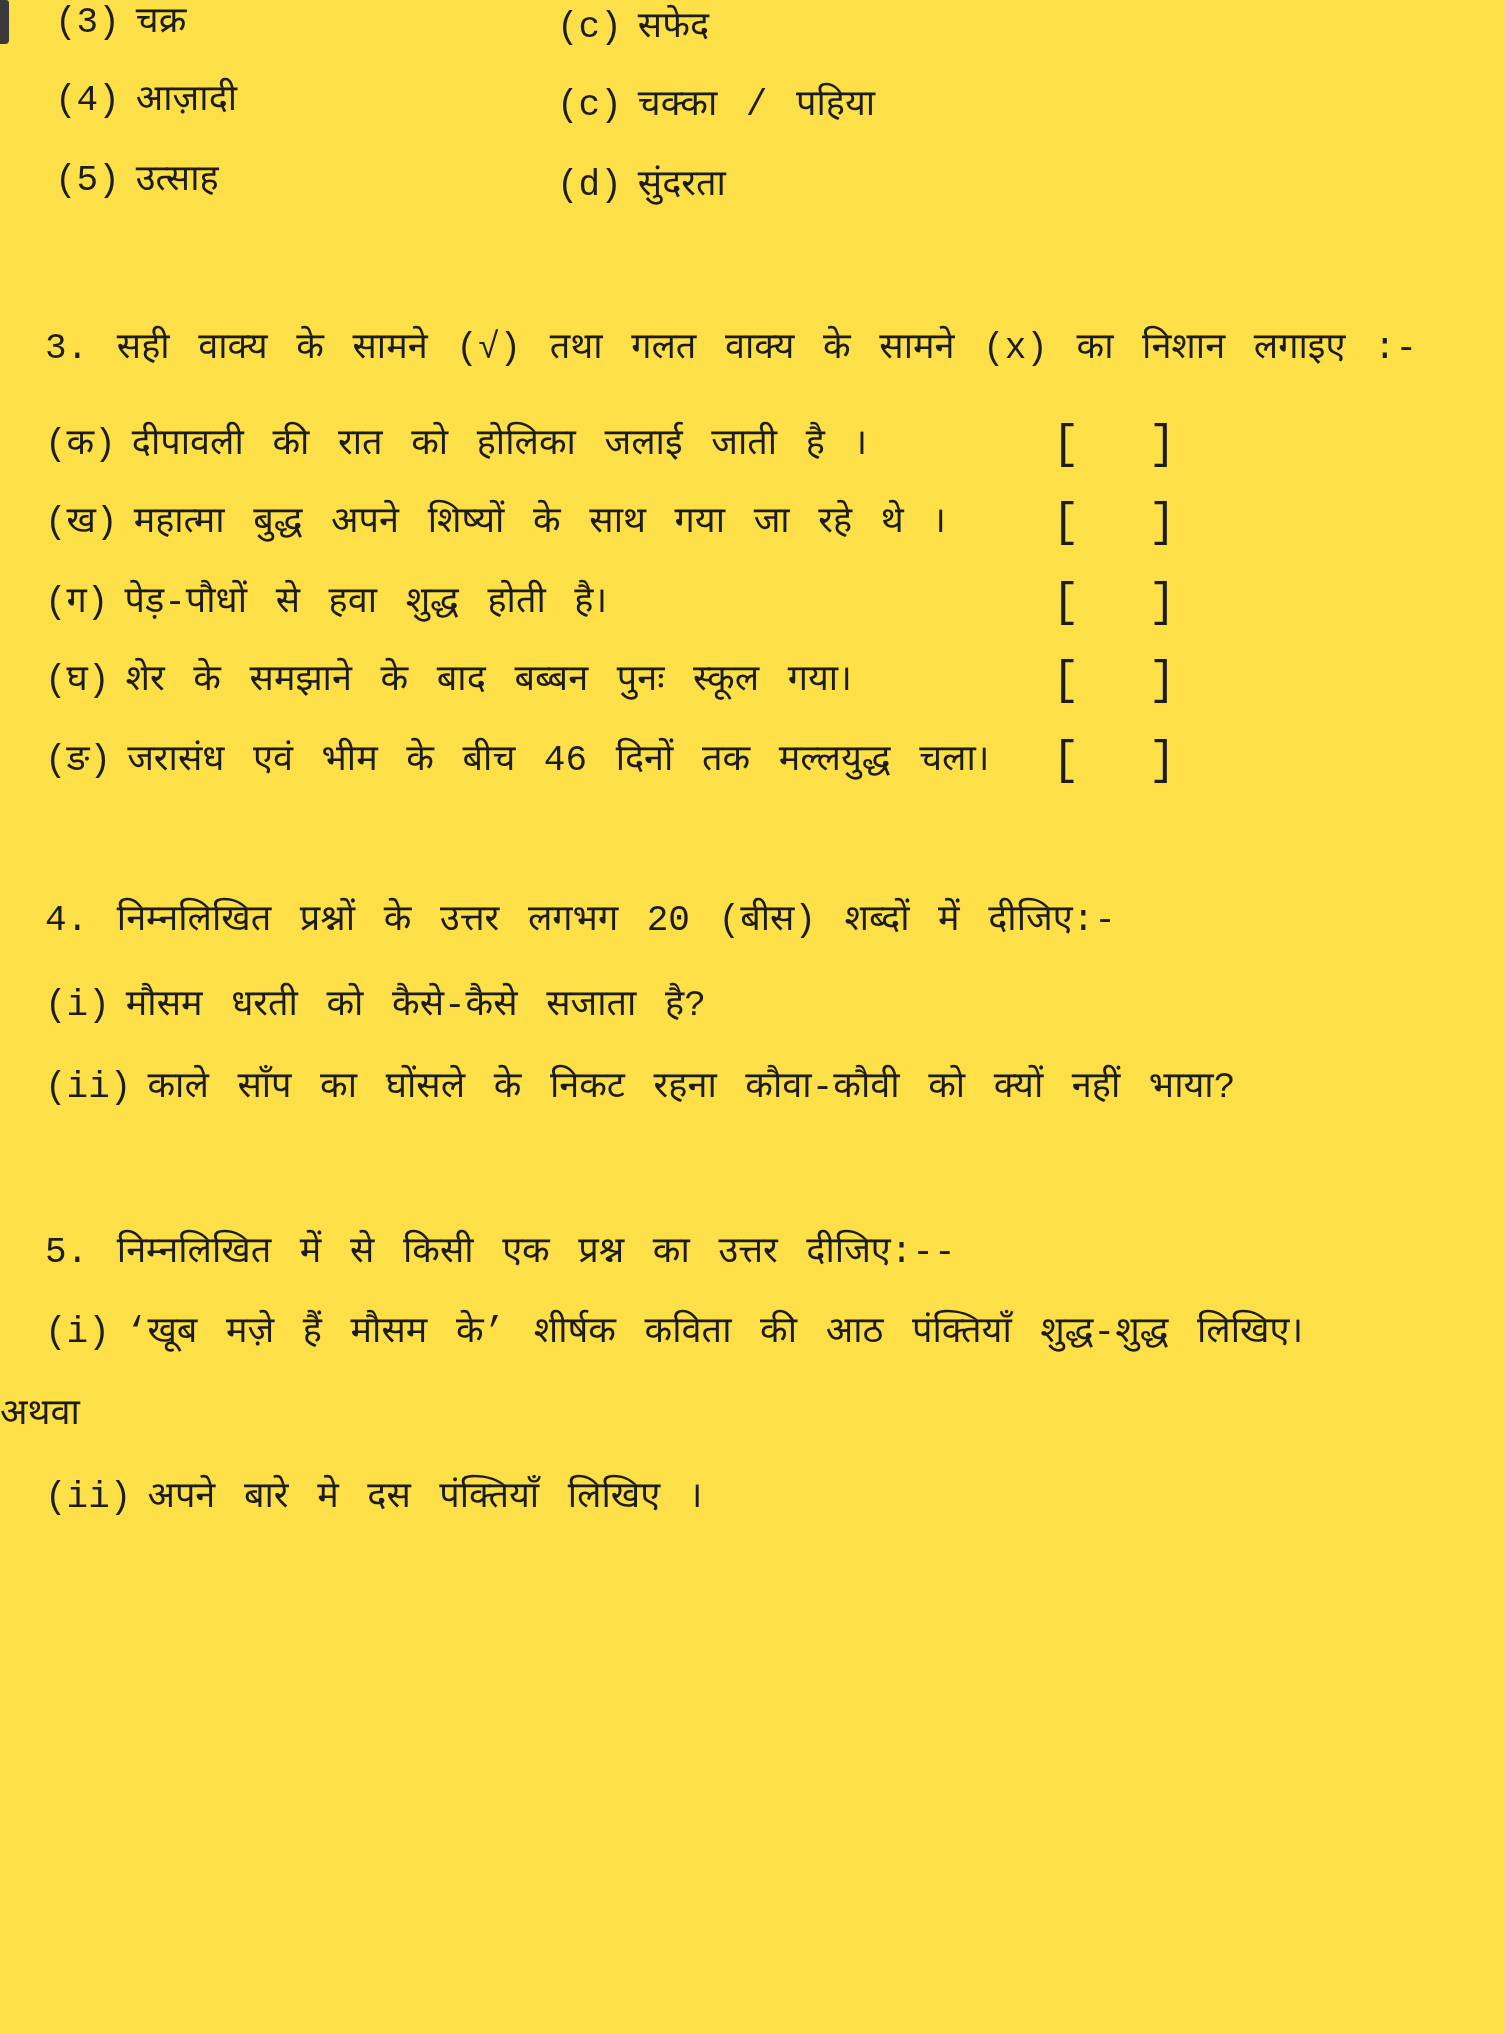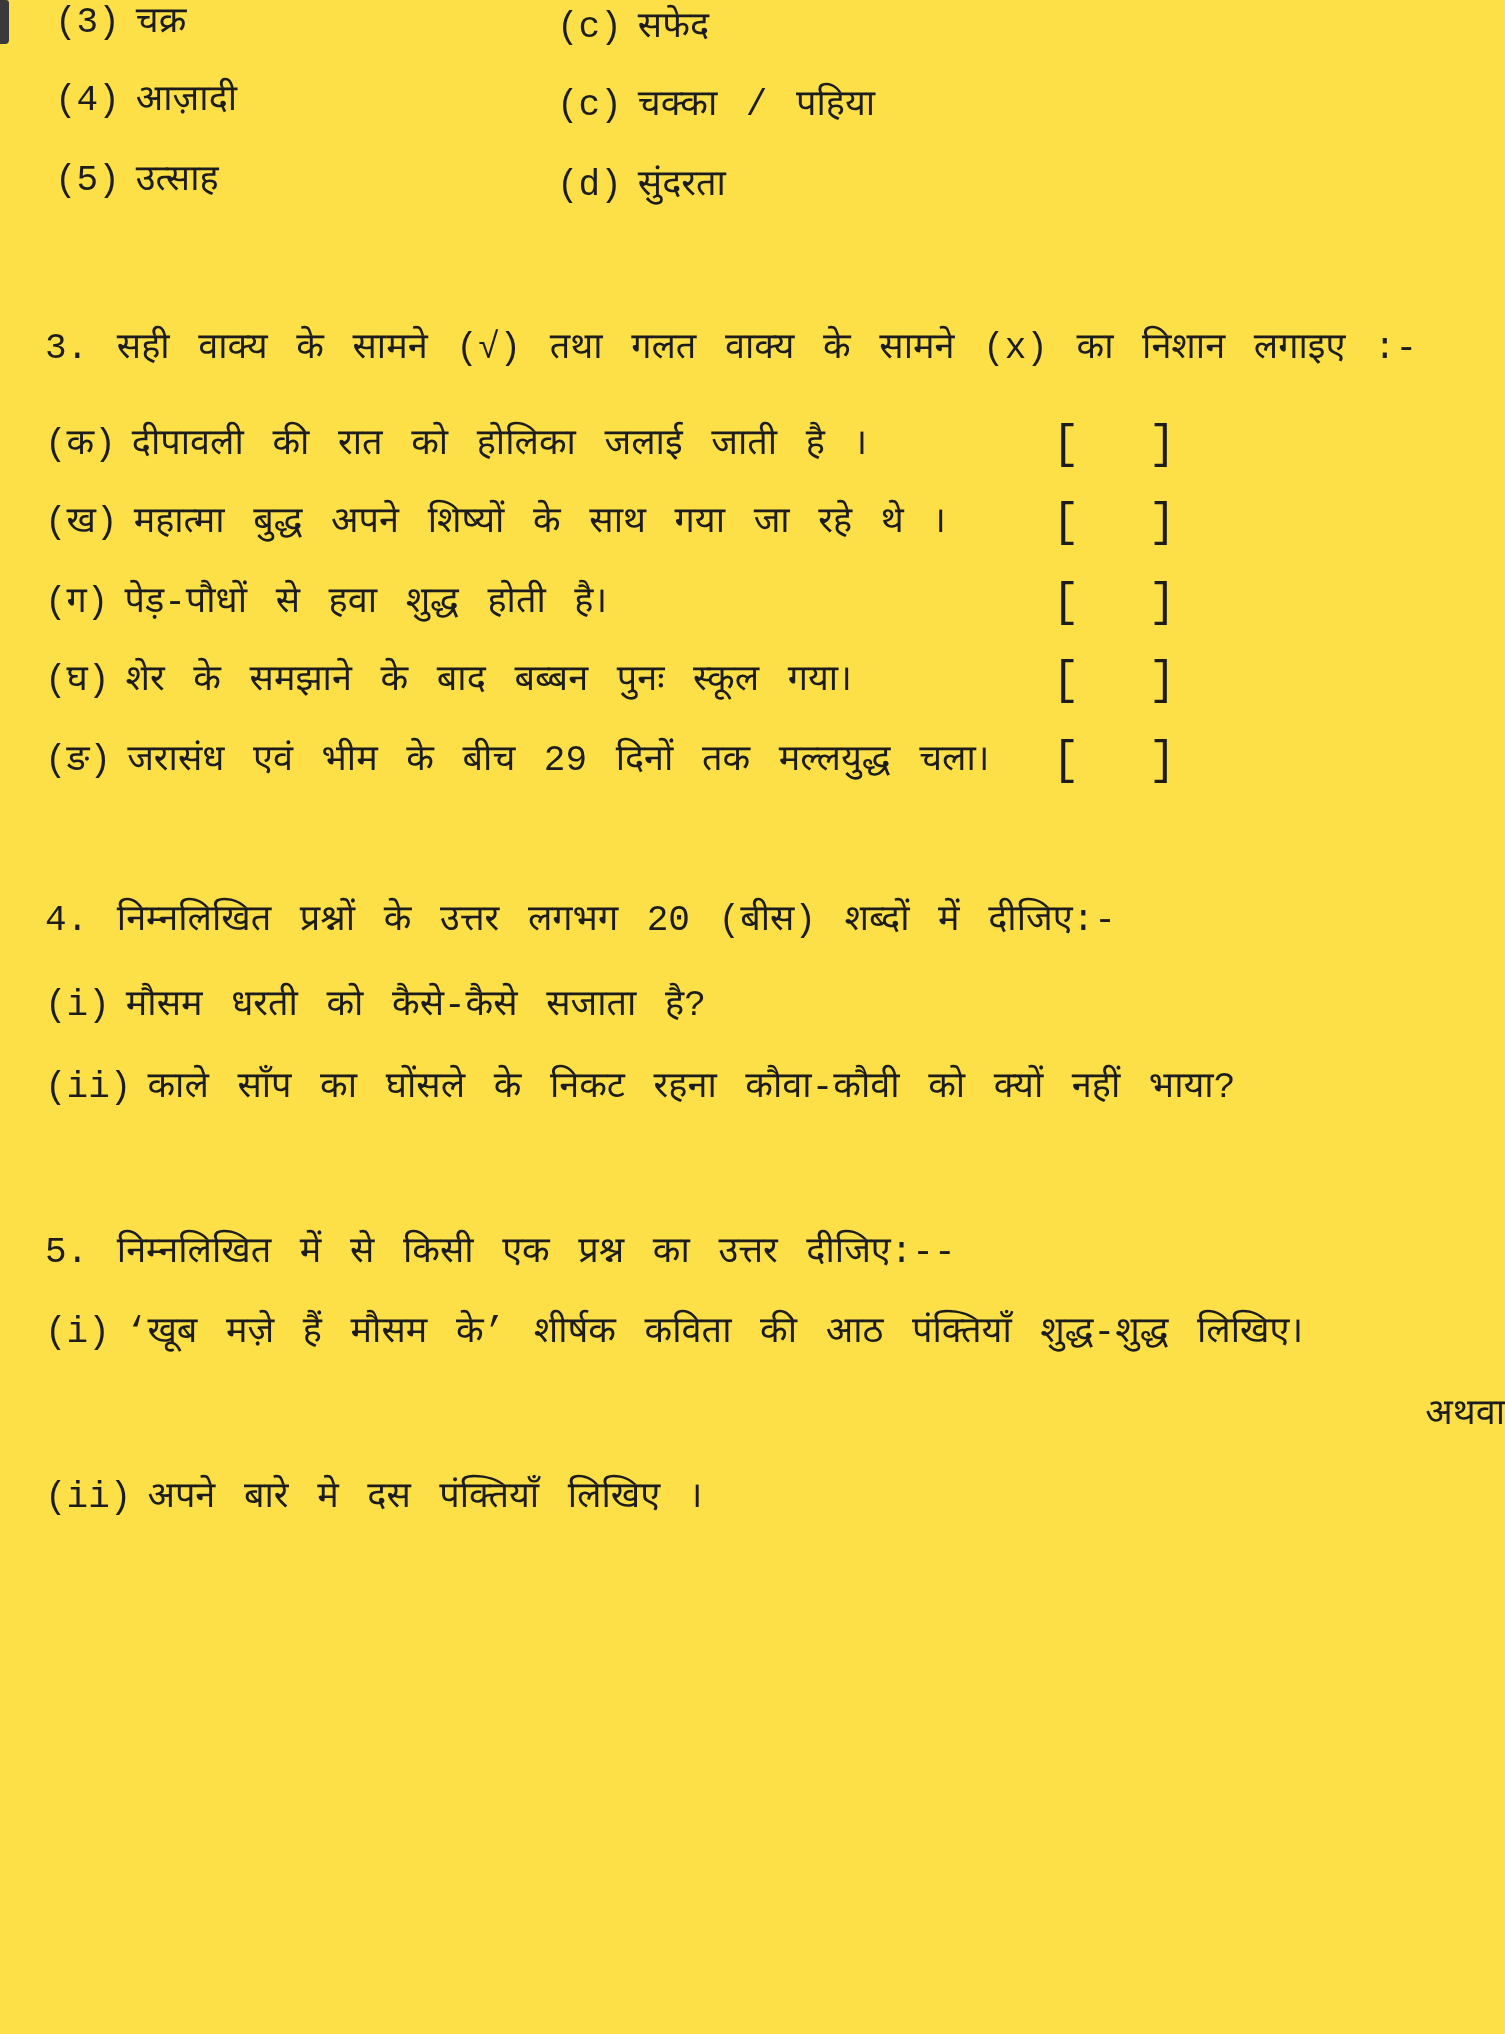--- a/index.html
+++ b/index.html
@@ -43,21 +43,21 @@
     left: 1052px;
     top: -6px;
     width: 124px;
     display: flex;
     justify-content: space-between;
     font-size: 46px;
     font-weight: 400;
     word-spacing: 0;
   }
   .center {
-    text-align: right;
+    text-align: left;
     padding-left: 0;
   }
   .artifact {
     position: absolute;
     left: 0;
     top: 0;
     width: 9px;
     height: 44px;
     background: #3a3a3a;
     border-radius: 0 3px 4px 0;
@@ -107,21 +107,21 @@
       </span>
   </div>
   <div class="line indent" style="top: 658px;">
     <span class="q-label">(घ)</span><span>शेर के समझाने के बाद बब्बन पुनः स्कूल गया।</span>
     <span class="brk">
         <span>[</span>
         <span>]</span>
       </span>
   </div>
   <div class="line indent" style="top: 738px;">
-    <span class="q-label">(ङ)</span><span>जरासंध एवं भीम के बीच 29 दिनों तक मल्लयुद्ध चला।</span>
+    <span class="q-label">(ङ)</span><span>जरासंध एवं भीम के बीच 46 दिनों तक मल्लयुद्ध चला।</span>
     <span class="brk">
         <span>[</span>
         <span>]</span>
       </span>
   </div>
 
   <div class="line indent" style="top: 898px;">4. निम्नलिखित प्रश्नों के उत्तर लगभग 20 (बीस) शब्दों में दीजिए:-</div>
 
   <div class="line indent" style="top: 983px;">
     <span class="q-label">(i)</span><span>मौसम धरती को कैसे-कैसे सजाता है?</span>

